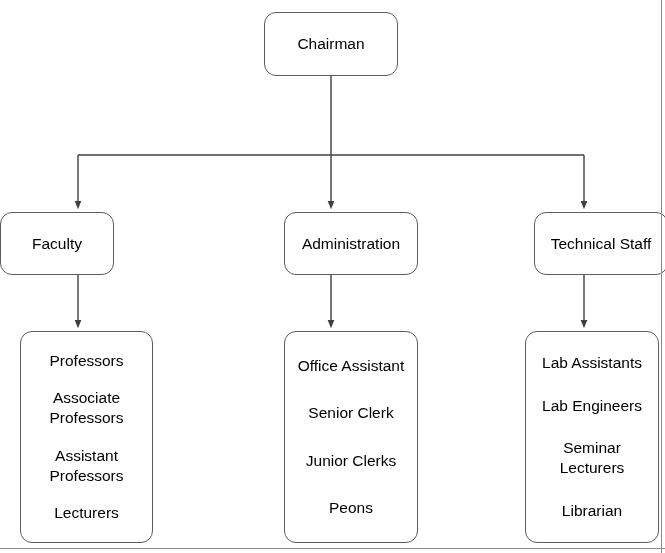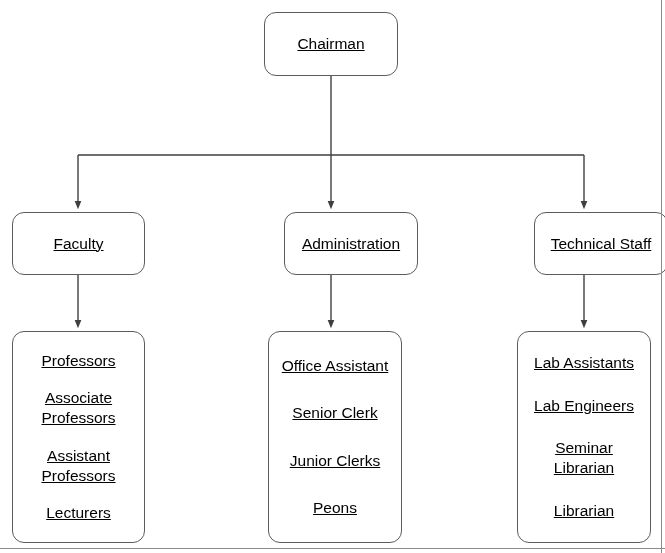--- a/index.html
+++ b/index.html
@@ -48,43 +48,43 @@
     align-items: center;
     justify-content: center;
     color: #000000;
     font-size: 15.5px;
     line-height: 1.28;
     text-align: center;
   }
   .node-label {
     display: block;
     white-space: pre-line;
-    text-decoration: underline;
   }
   .leaf-node {
     justify-content: space-around;
     padding: 10px 10px;
+    margin-left: 8px;
   }
   .leaf-node .node-label {
     padding: 1px 0;
   }
 
   
   #node-chairman {
     left: 264px;
     top: 12px;
     width: 134px;
     height: 64px;
   }
 
   
   #node-faculty {
-    left: 12px;
+    left: 0;
     top: 212px;
-    width: 133px;
+    width: 114px;
     height: 63px;
   }
   #node-administration {
     left: 264px;
     top: 212px;
     width: 134px;
     height: 63px;
     margin-left: 20px;
   }
   #node-technical-staff {
@@ -95,21 +95,21 @@
   }
 
   
   #node-faculty-roles {
     left: 12px;
     top: 331px;
     width: 133px;
     height: 212px;
   }
   #node-administration-roles {
-    left: 268px;
+    left: 276px;
     top: 331px;
     width: 134px;
     height: 212px;
   }
   #node-technical-staff-roles {
     left: 517px;
     top: 331px;
     width: 134px;
     height: 212px;
   }
@@ -166,18 +166,18 @@
   <span class="node-label">Office Assistant</span>
   <span class="node-label">Senior Clerk</span>
   <span class="node-label">Junior Clerks</span>
   <span class="node-label">Peons</span>
 </div>
 
 <div class="node leaf-node" id="node-technical-staff-roles">
   <span class="node-label">Lab Assistants</span>
   <span class="node-label">Lab Engineers</span>
   <span class="node-label">Seminar
-Librarian</span>
+Lecturers</span>
   <span class="node-label">Librarian</span>
 </div>
 
 <div class="frame-line" id="frame-bottom"></div>
 <div class="frame-line" id="frame-right"></div>
 
 </body></html>

